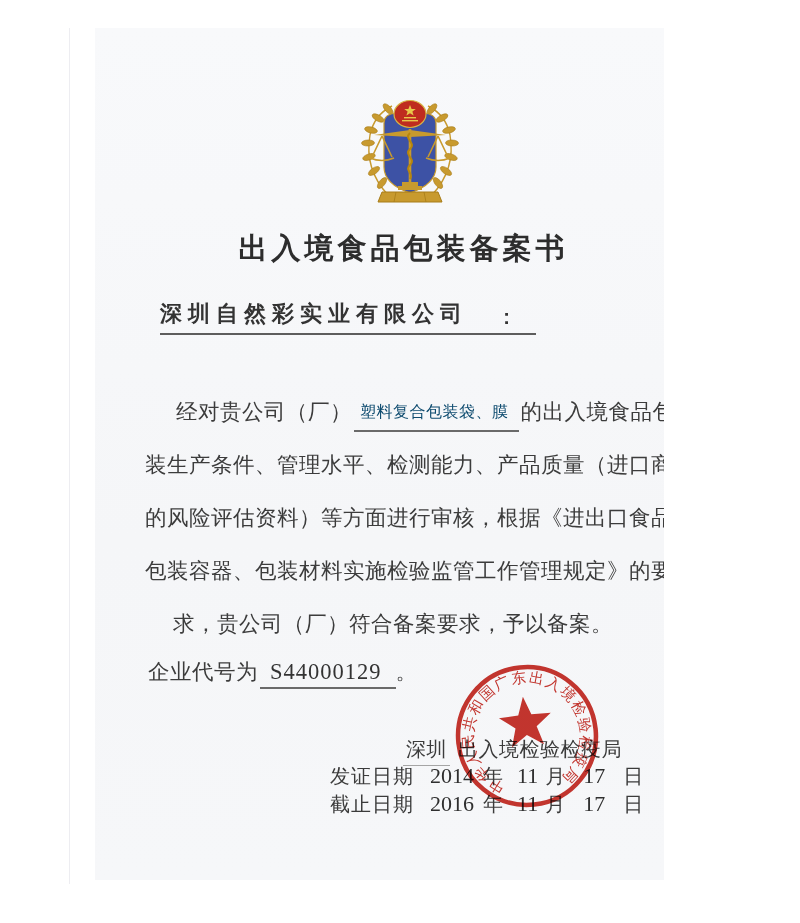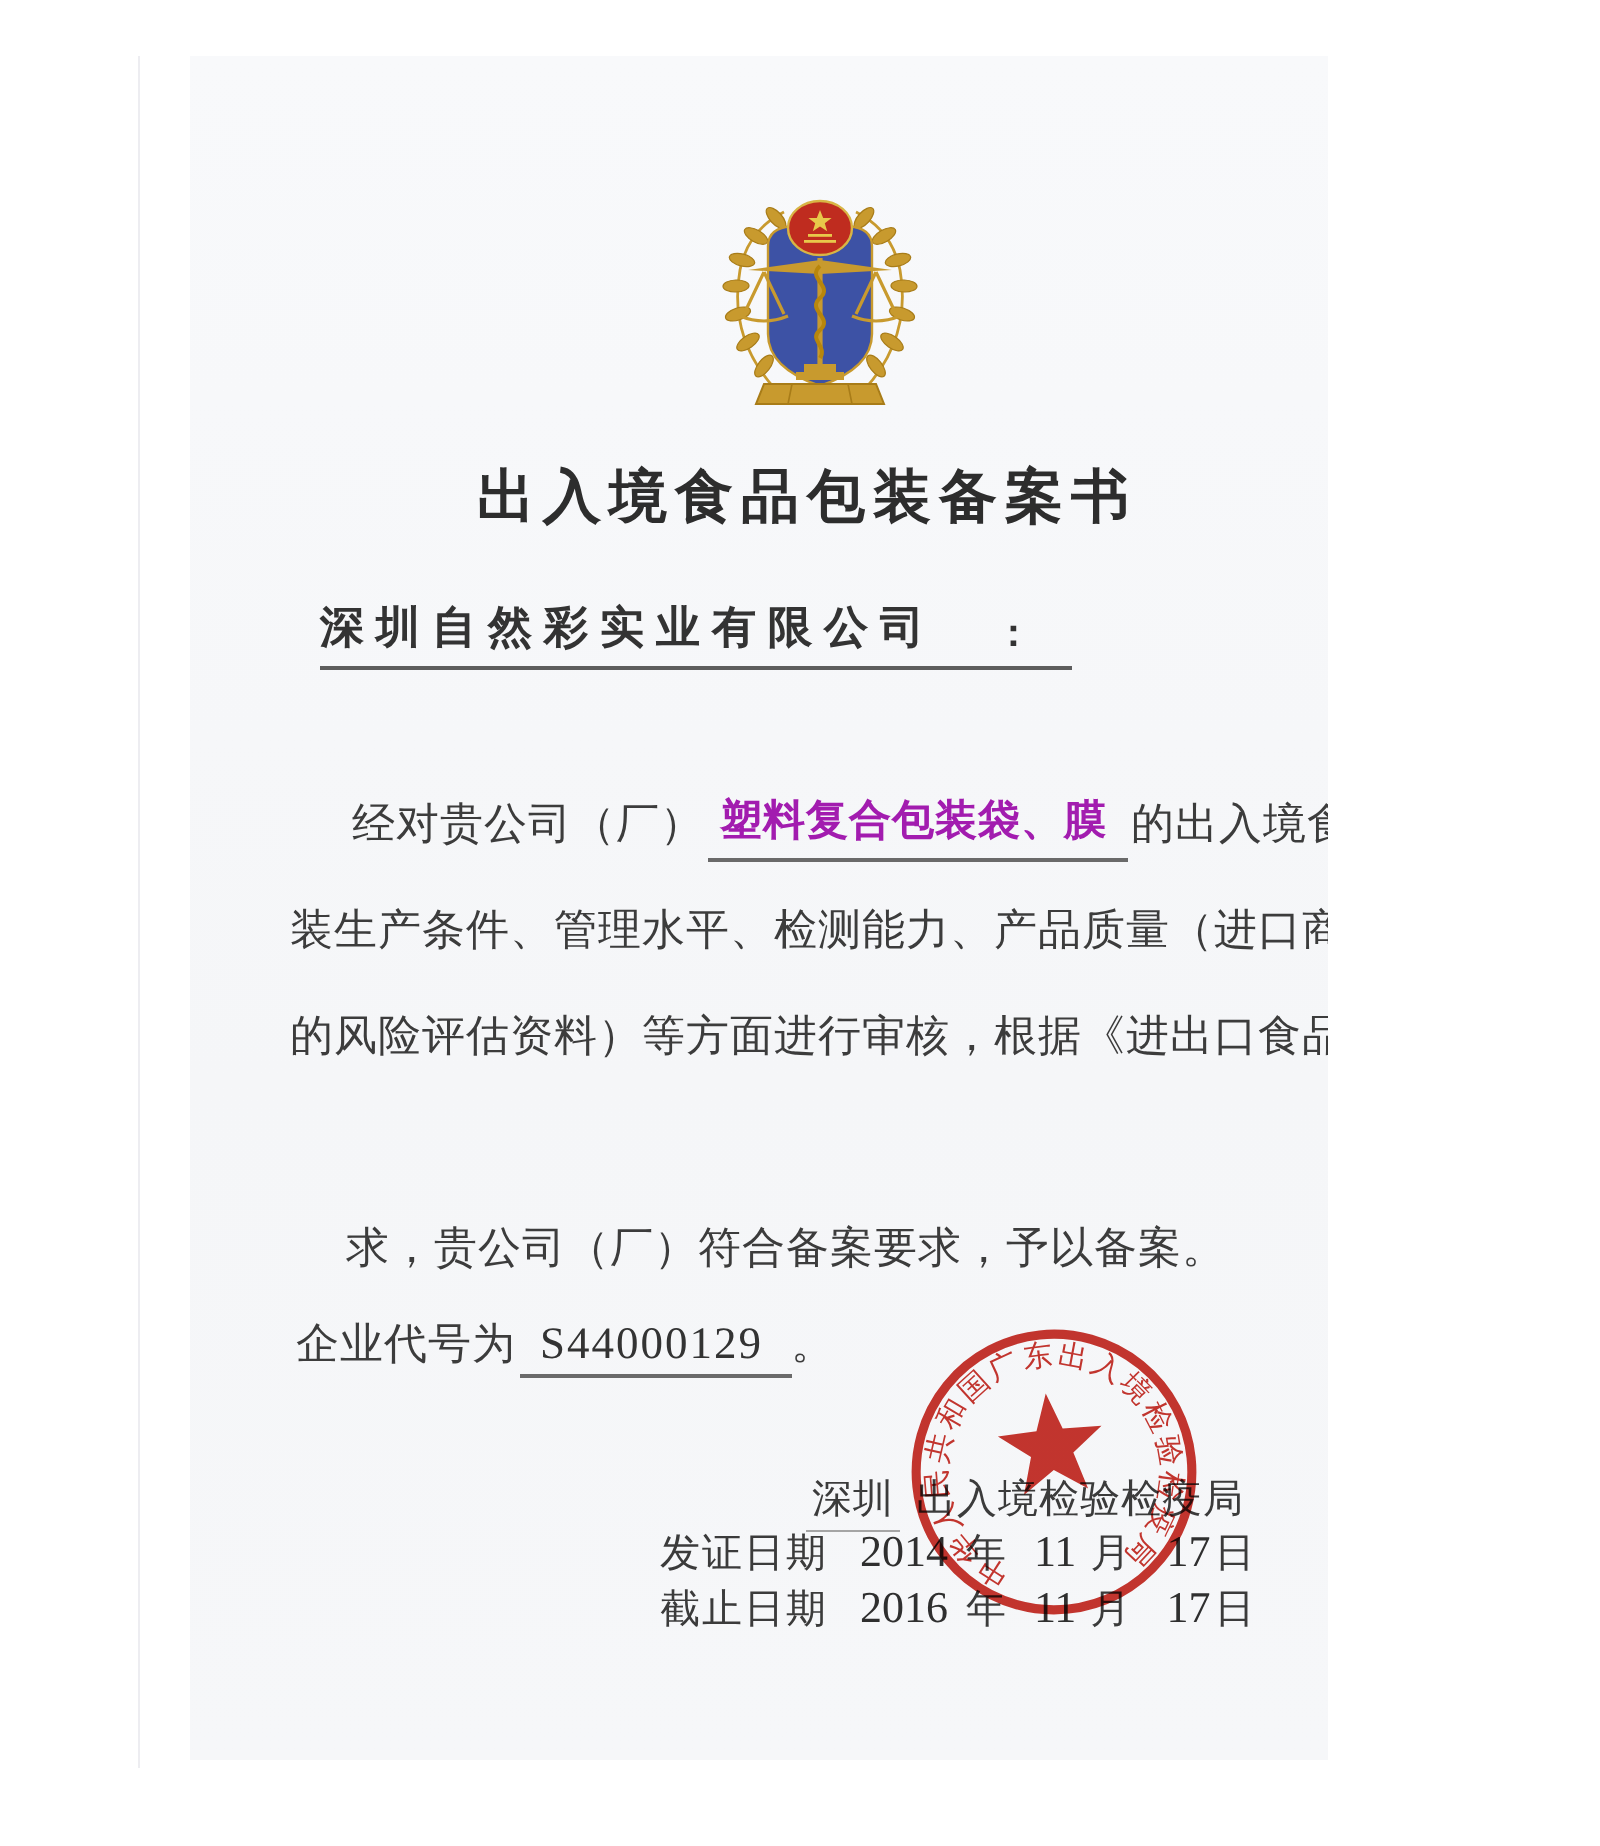--- a/index.html
+++ b/index.html
@@ -13,36 +13,36 @@
              font-size:29px;font-weight:bold;letter-spacing:4px;color:#2d2d2d;}
   .company-line{position:absolute;left:160px;top:299px;width:376px;display:flex;
                 justify-content:space-between;align-items:flex-end;
                 border-bottom:2px solid #5d5d5d;padding-bottom:4px;}
   .company-name{font-size:22px;font-weight:bold;letter-spacing:6px;color:#333;white-space:nowrap;}
   .company-colon{font-size:20px;font-weight:bold;color:#333;margin-right:26px;}
   .bodyline{position:absolute;white-space:nowrap;font-size:21.5px;letter-spacing:0.5px;
             color:#3c3c3c;line-height:28px;}
   .fill-wrap{display:inline-block;border-bottom:2px solid #6a6a6a;padding:0 10px 2px 6px;
              margin:0 2px;vertical-align:baseline;}
-  .fill-text{font-size:21px;font-weight:700;letter-spacing:0.5px;color:#a21caf;
+  .fill-text{font-size:16px;font-weight:400;letter-spacing:0.5px;color:#0c4a6e;
              position:relative;top:-2px;}
   .code-value{display:inline-block;border-bottom:2px solid #6a6a6a;
               font-family:"Liberation Serif",serif;font-size:22.5px;letter-spacing:1px;
               padding:0 14px 1px 10px;margin-left:2px;color:#333;}
   .authority{position:absolute;left:403px;top:736px;font-size:20px;letter-spacing:0.5px;
              color:#3b3b3b;white-space:nowrap;}
   .authority-city{display:inline-block;border-bottom:1px solid #a5a5a5;padding:0 3px 2px 3px;
                   margin-right:8px;}
   .date-row{position:absolute;left:330px;display:flex;align-items:flex-start;
             font-size:20px;color:#3b3b3b;white-space:nowrap;}
   .date-row .lbl{margin-right:16px;letter-spacing:1px;}
   .num{font-family:"Liberation Serif",serif;font-size:22px;color:#2f2f2f;}
   .date-row .y{margin-right:9px;}  .date-row .yu{margin-right:14px;}
   .date-row .m{margin-right:7px;}  .date-row .mu{margin-right:18px;}
-  .date-row .d{margin-right:2px;}
+  .date-row .d{margin-right:18px;}
   .seal{position:absolute;left:452px;top:661px;width:150px;height:150px;
         mix-blend-mode:multiply;opacity:0.92;transform:rotate(-6deg);}
 </style>
 </head>
 <body>
 
 <div id="canvas">
   <div class="scan-line"></div>
   <div class="paper"></div>
 
@@ -100,20 +100,21 @@
   <div class="company-line">
     <span class="company-name">深圳自然彩实业有限公司</span>
     <span class="company-colon">:</span>
   </div>
 
   <div class="bodyline" style="left:176px;top:398px;">
     <span>经对贵公司（厂）</span><span class="fill-wrap"><span class="fill-text">塑料复合包装袋、膜</span></span><span>的出入境食品包</span>
   </div>
   <div class="bodyline" style="left:145px;top:451px;">装生产条件、管理水平、检测能力、产品质量（进口商</div>
   <div class="bodyline" style="left:145px;top:504px;">的风险评估资料）等方面进行审核，根据《进出口食品</div>
+  <div class="bodyline" style="left:145px;top:557px;">包装容器、包装材料实施检验监管工作管理规定》的要</div>
   <div class="bodyline" style="left:145px;top:610px;margin-left:28px;">求，贵公司（厂）符合备案要求，予以备案。</div>
 
   <div class="bodyline" style="left:148px;top:658px;">
     <span>企业代号为</span><span class="code-value">S44000129</span><span>。</span>
   </div>
 
   <div class="authority">
     <span class="authority-city">深圳</span><span>出入境检验检疫局</span>
   </div>
 

